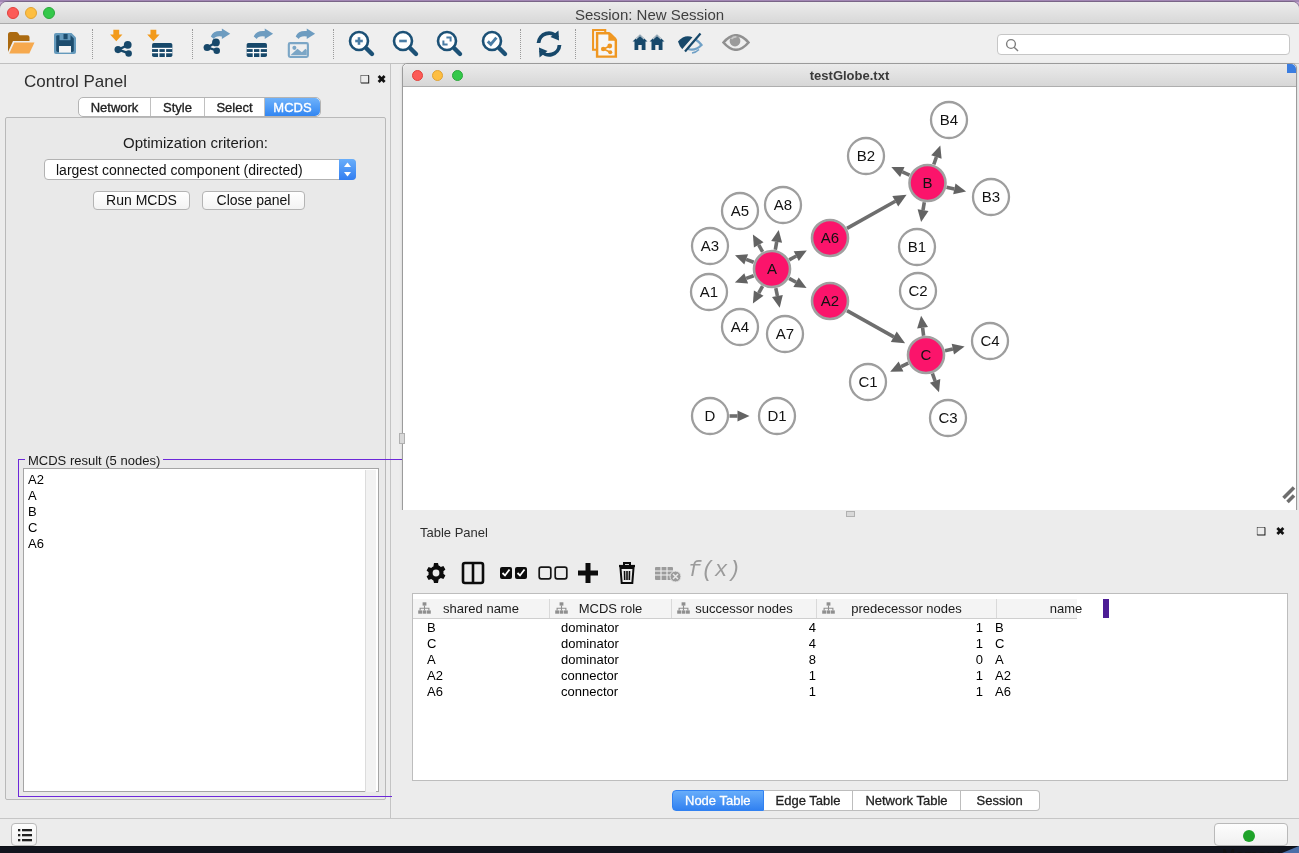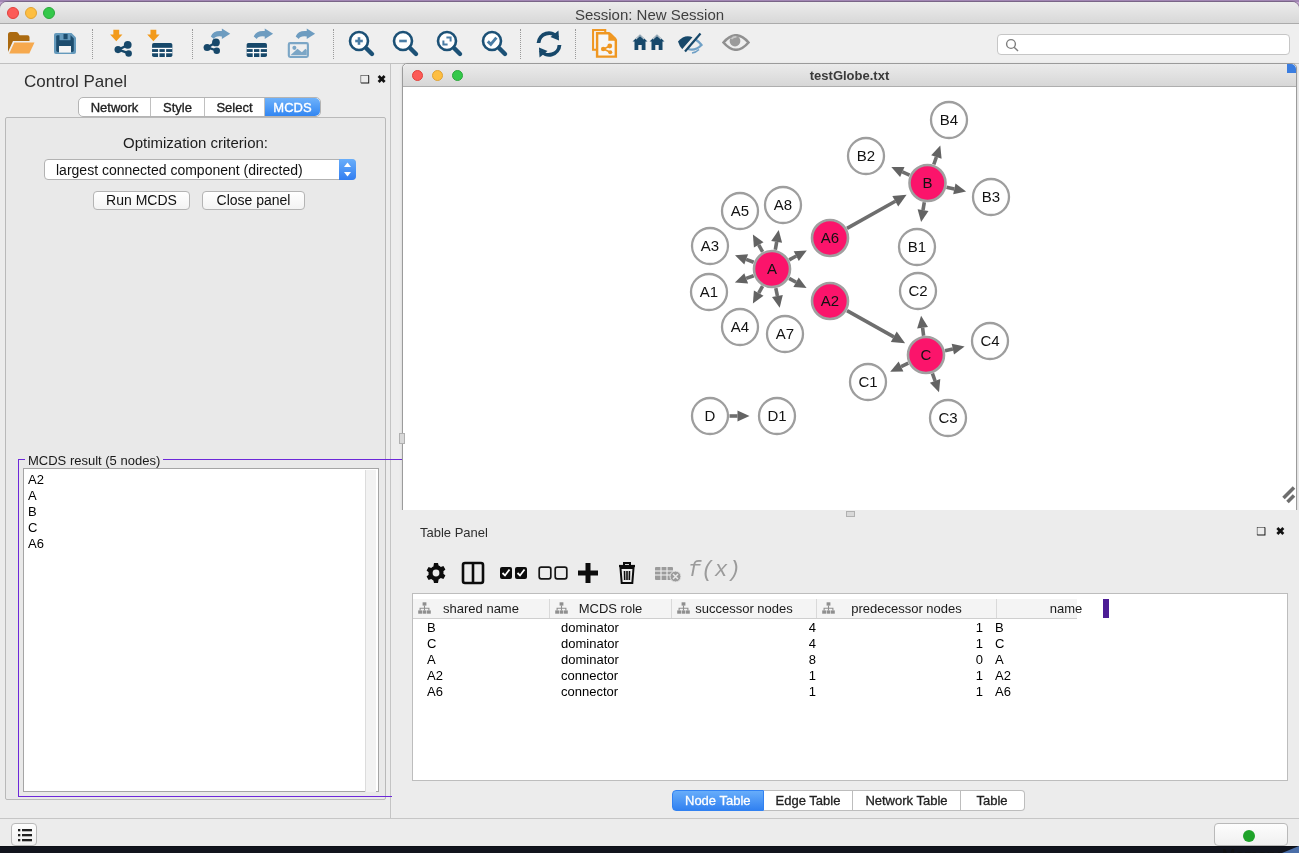--- a/index.html
+++ b/index.html
@@ -467,21 +467,21 @@
           <div class="trow" style="left:148px;top:90px;">connector</div>
           <div class="trow" style="left:380px;top:90px;width:23px;text-align:right;">1</div>
           <div class="trow" style="left:536px;top:90px;width:34px;text-align:right;">1</div>
           <div class="trow" style="left:582px;top:90px;">A6</div>
       </div>
     </div>
     <div id="ttabs">
       <div class="tb sel">Node Table</div>
         <div class="tb">Edge Table</div>
         <div class="tb">Network Table</div>
-        <div class="tb" style="padding:0 16px;">Table</div>
+        <div class="tb" style="padding:0 16px;">Session</div>
     </div>
   </div>
   <div id="statusbar" class="abs">
     <div id="menubtn">
         <svg style="position:absolute;left:6px;top:5px;" width="14" height="13" viewBox="0 0 14 13">
           <g fill="#222">
             <rect x="0" y="0" width="2.3" height="2.3"></rect>
             <rect x="4" y="0" width="10" height="2.3"></rect>
             <rect x="0" y="5" width="2.3" height="2.3"></rect>
             <rect x="4" y="5" width="10" height="2.3"></rect>

